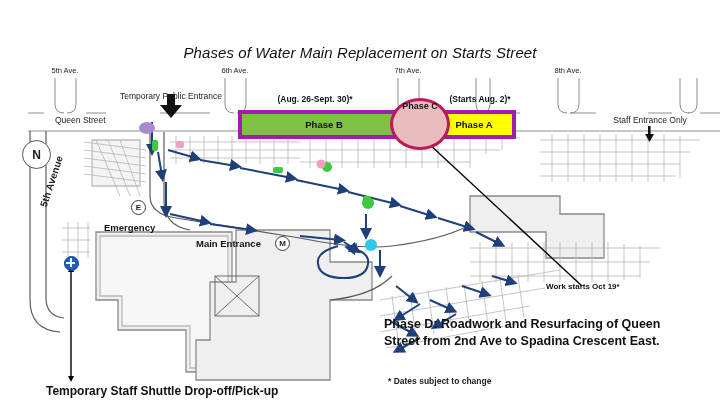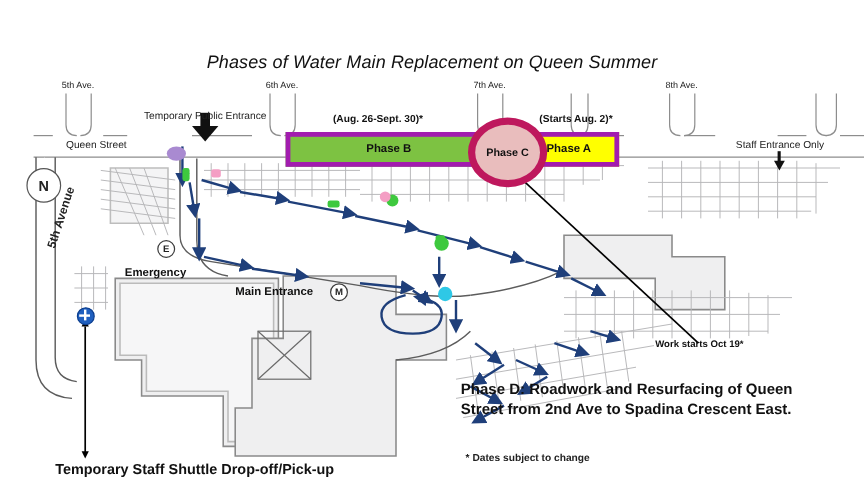--- a/index.html
+++ b/index.html
@@ -26,22 +26,22 @@
 
   
   .phase-bar{
     position:absolute;border:4px solid #a21caf;
     display:flex;align-items:center;justify-content:center;
     font-size:9.5px;font-weight:bold;color:#111;
   }
   #phaseB{background:#7dc242;}
   #phaseA{background:#ffff00;}
   #phaseC{
-    position:absolute;background:#e9bdbd;border:6px solid #be185d;
-    border-radius:50%;display:flex;align-items:center;justify-content:center;
+    position:absolute;background:#e9bdbd;border:3px solid #be185d;
+    border-radius:50%;display:flex;align-items:flex-start;justify-content:center;
     font-size:9px;font-weight:bold;color:#111;z-index:6;
   }
   .phase-date{position:absolute;font-size:8.5px;font-weight:bold;color:#111;
               text-align:center;}
 
   
   #mapsvg{position:absolute;left:0;top:0;width:720px;height:409px;}
 
   
   .map-label{position:absolute;font-size:9.5px;font-weight:bold;color:#111;}
@@ -93,21 +93,21 @@
     content:"";position:absolute;background:#fff;
   }
   #shuttlePin:before{left:5px;top:1px;width:1.8px;height:9px;}
   #shuttlePin:after{left:1px;top:5px;width:9px;height:1.8px;}
 </style>
 </head>
 <body>
 
 <div id="root">
 
-  <div class="abs nosel" id="subtitle">Phases of Water Main Replacement on Queen Summer</div>
+  <div class="abs nosel" id="subtitle">Phases of Water Main Replacement on Starts Street</div>
 
   <svg id="mapsvg" viewBox="0 0 720 409">
     <defs>
       <marker id="ar" markerWidth="6" markerHeight="6" refX="3" refY="3" orient="auto" markerUnits="strokeWidth">
         <path d="M0,0 L6,3 L0,6 z" fill="#1f3f7a"></path>
       </marker>
       <g id="hatchrow"></g>
     </defs>
 
     <g stroke="#8d8d8d" fill="none" stroke-width="1">

